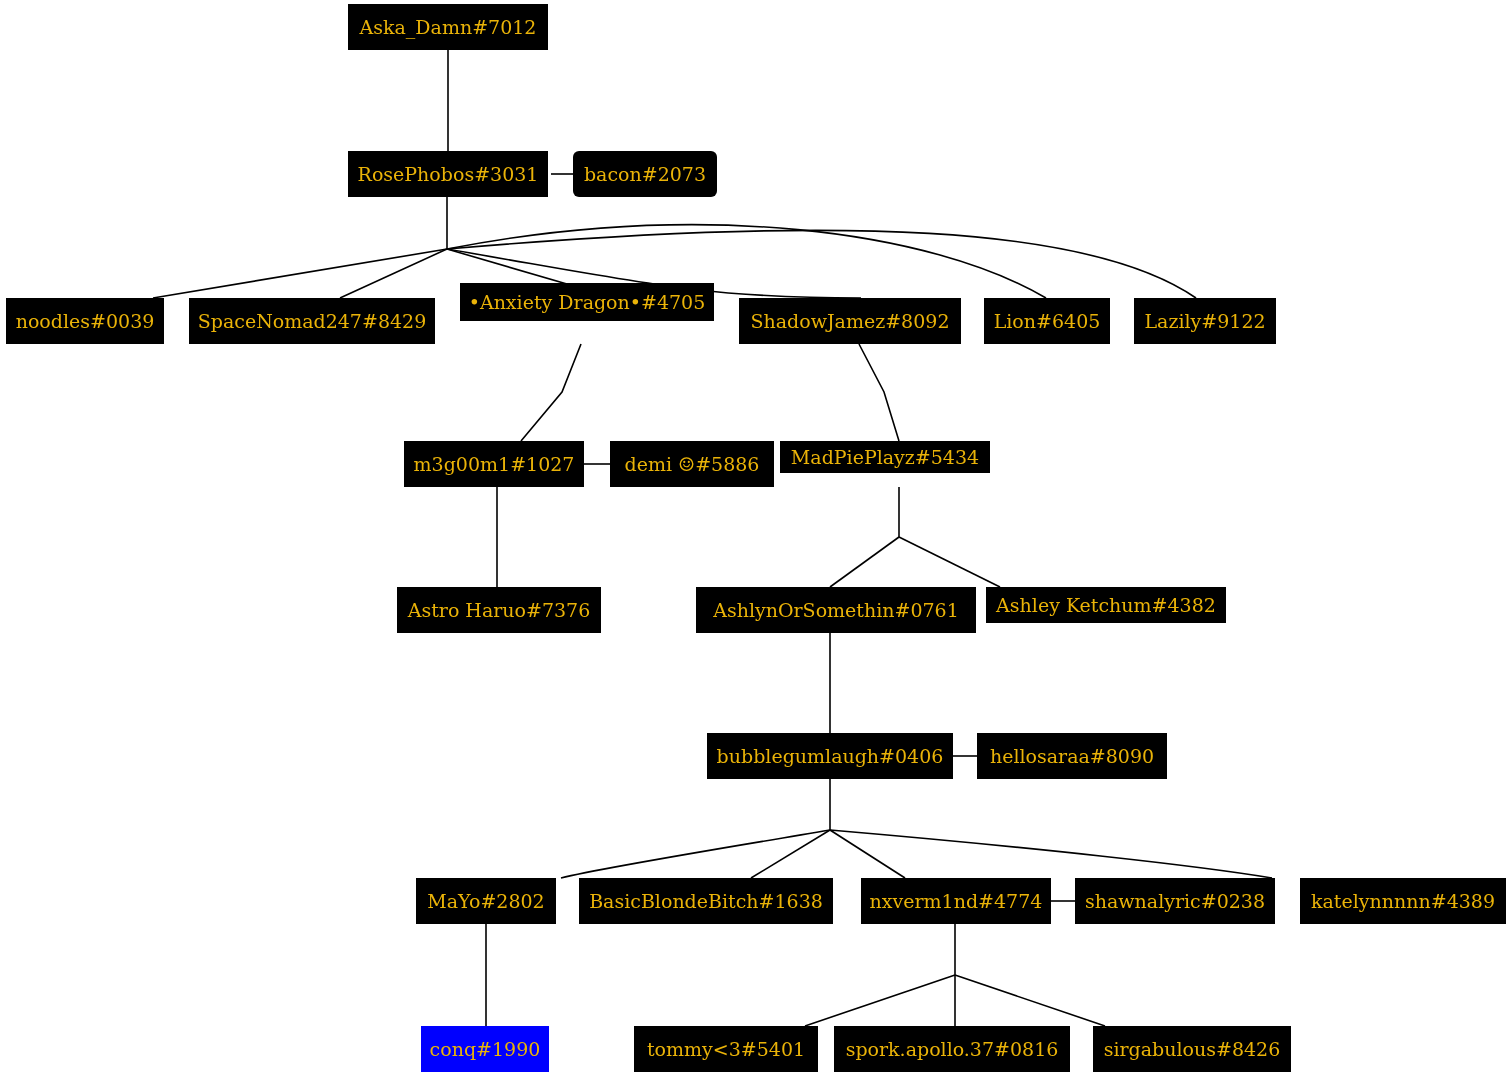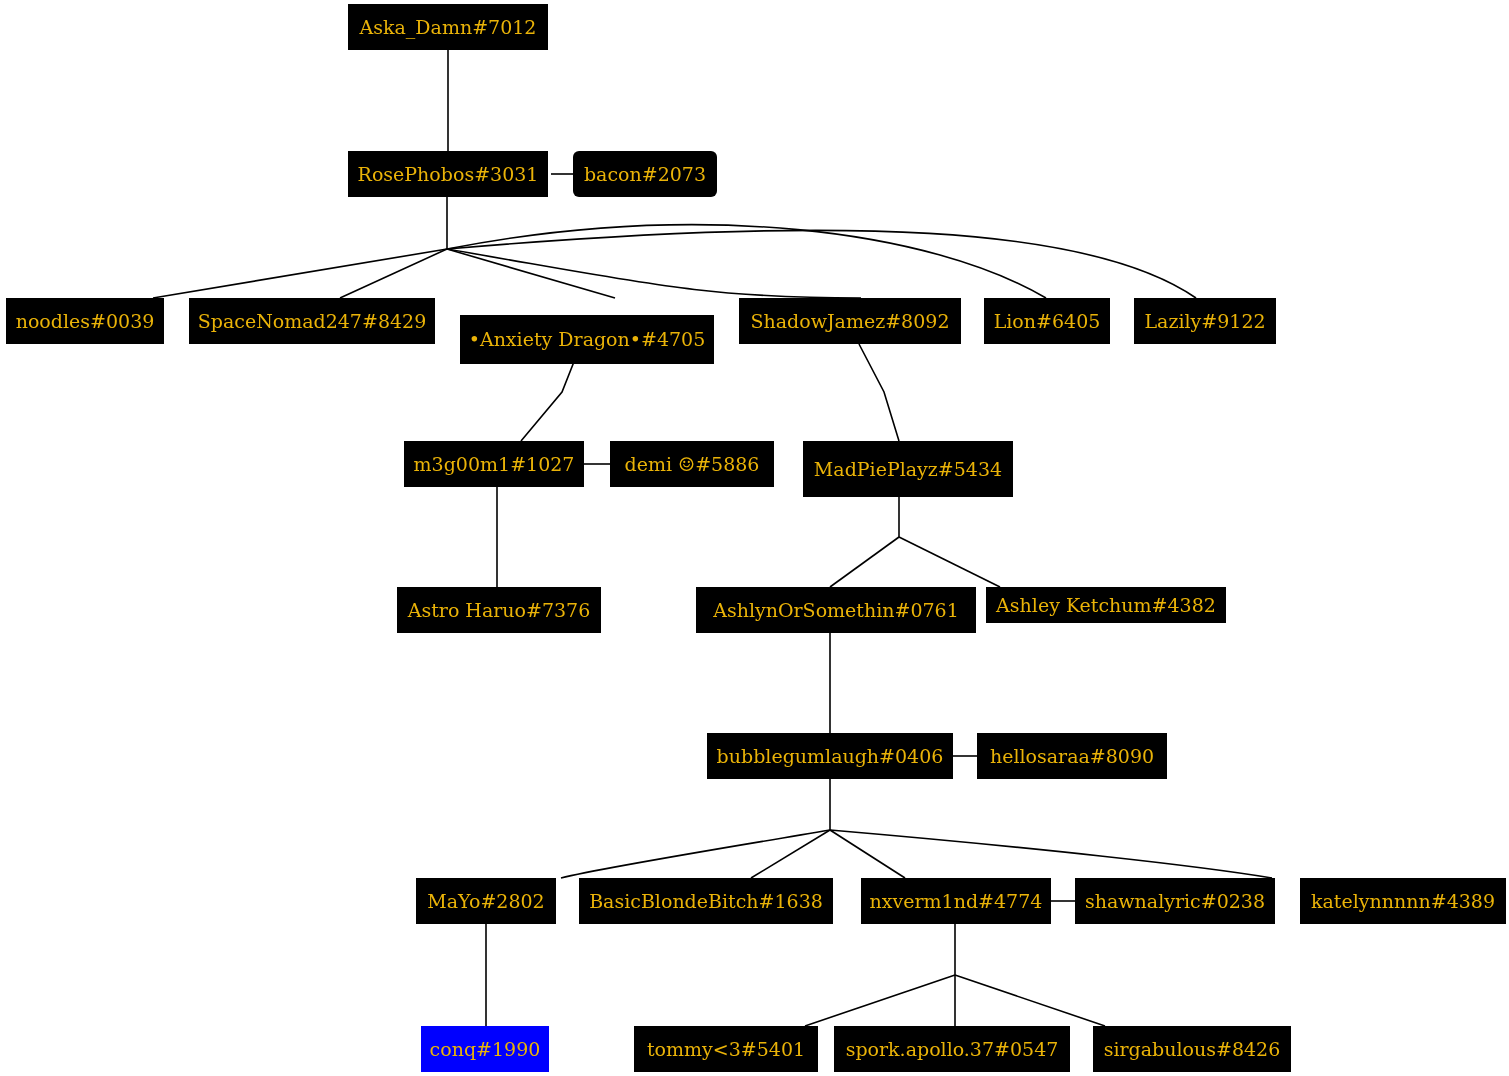--- a/index.html
+++ b/index.html
@@ -88,39 +88,39 @@
       </div>
       <div class="node" style="left: 573px; top: 151px; width: 144px; height: 46px; border-radius: 6px;">
         <span class="node-label">bacon#2073</span>
       </div>
       <div class="node" style="left: 6px; top: 298px; width: 158px; height: 46px;">
         <span class="node-label">noodles#0039</span>
       </div>
       <div class="node" style="left: 189px; top: 298px; width: 246px; height: 46px;">
         <span class="node-label">SpaceNomad247#8429</span>
       </div>
-      <div class="node" style="left: 460px; top: 315px; width: 254px; height: 49px;">
+      <div class="node" style="left: 460px; top: 283px; width: 254px; height: 38px;">
         <span class="node-label">•Anxiety Dragon•#4705</span>
       </div>
       <div class="node" style="left: 739px; top: 298px; width: 222px; height: 46px; align-items: center;">
         <span class="node-label">ShadowJamez#8092</span>
       </div>
       <div class="node" style="left: 984px; top: 298px; width: 126px; height: 46px;">
         <span class="node-label">Lion#6405</span>
       </div>
       <div class="node" style="left: 1134px; top: 298px; width: 142px; height: 46px;">
         <span class="node-label">Lazily#9122</span>
       </div>
       <div class="node" style="left: 404px; top: 441px; width: 180px; height: 46px;">
         <span class="node-label">m3g00m1#1027</span>
       </div>
       <div class="node" style="left: 610px; top: 441px; width: 164px; height: 46px;">
         <span class="node-label">demi ☺#5886</span>
       </div>
-      <div class="node" style="left: 803px; top: 441px; width: 210px; height: 56px;">
+      <div class="node" style="left: 780px; top: 441px; width: 210px; height: 32px;">
         <span class="node-label">MadPiePlayz#5434</span>
       </div>
       <div class="node" style="left: 397px; top: 587px; width: 204px; height: 46px;">
         <span class="node-label">Astro Haruo#7376</span>
       </div>
       <div class="node" style="left: 696px; top: 587px; width: 280px; height: 46px;">
         <span class="node-label">AshlynOrSomethin#0761</span>
       </div>
       <div class="node" style="left: 986px; top: 587px; width: 240px; height: 36px;">
         <span class="node-label">Ashley Ketchum#4382</span>
@@ -146,19 +146,19 @@
       <div class="node" style="left: 1300px; top: 878px; width: 206px; height: 46px;">
         <span class="node-label">katelynnnnn#4389</span>
       </div>
       <div class="node highlight" style="left: 421px; top: 1026px; width: 128px; height: 46px;">
         <span class="node-label">conq#1990</span>
       </div>
       <div class="node" style="left: 634px; top: 1026px; width: 184px; height: 46px;">
         <span class="node-label">tommy&lt;3#5401</span>
       </div>
       <div class="node" style="left: 834px; top: 1026px; width: 236px; height: 46px;">
-        <span class="node-label">spork.apollo.37#0547</span>
+        <span class="node-label">spork.apollo.37#0816</span>
       </div>
       <div class="node" style="left: 1093px; top: 1026px; width: 198px; height: 46px;">
         <span class="node-label">sirgabulous#8426</span>
       </div>
     </div>
 </div>
 
 </body></html>

